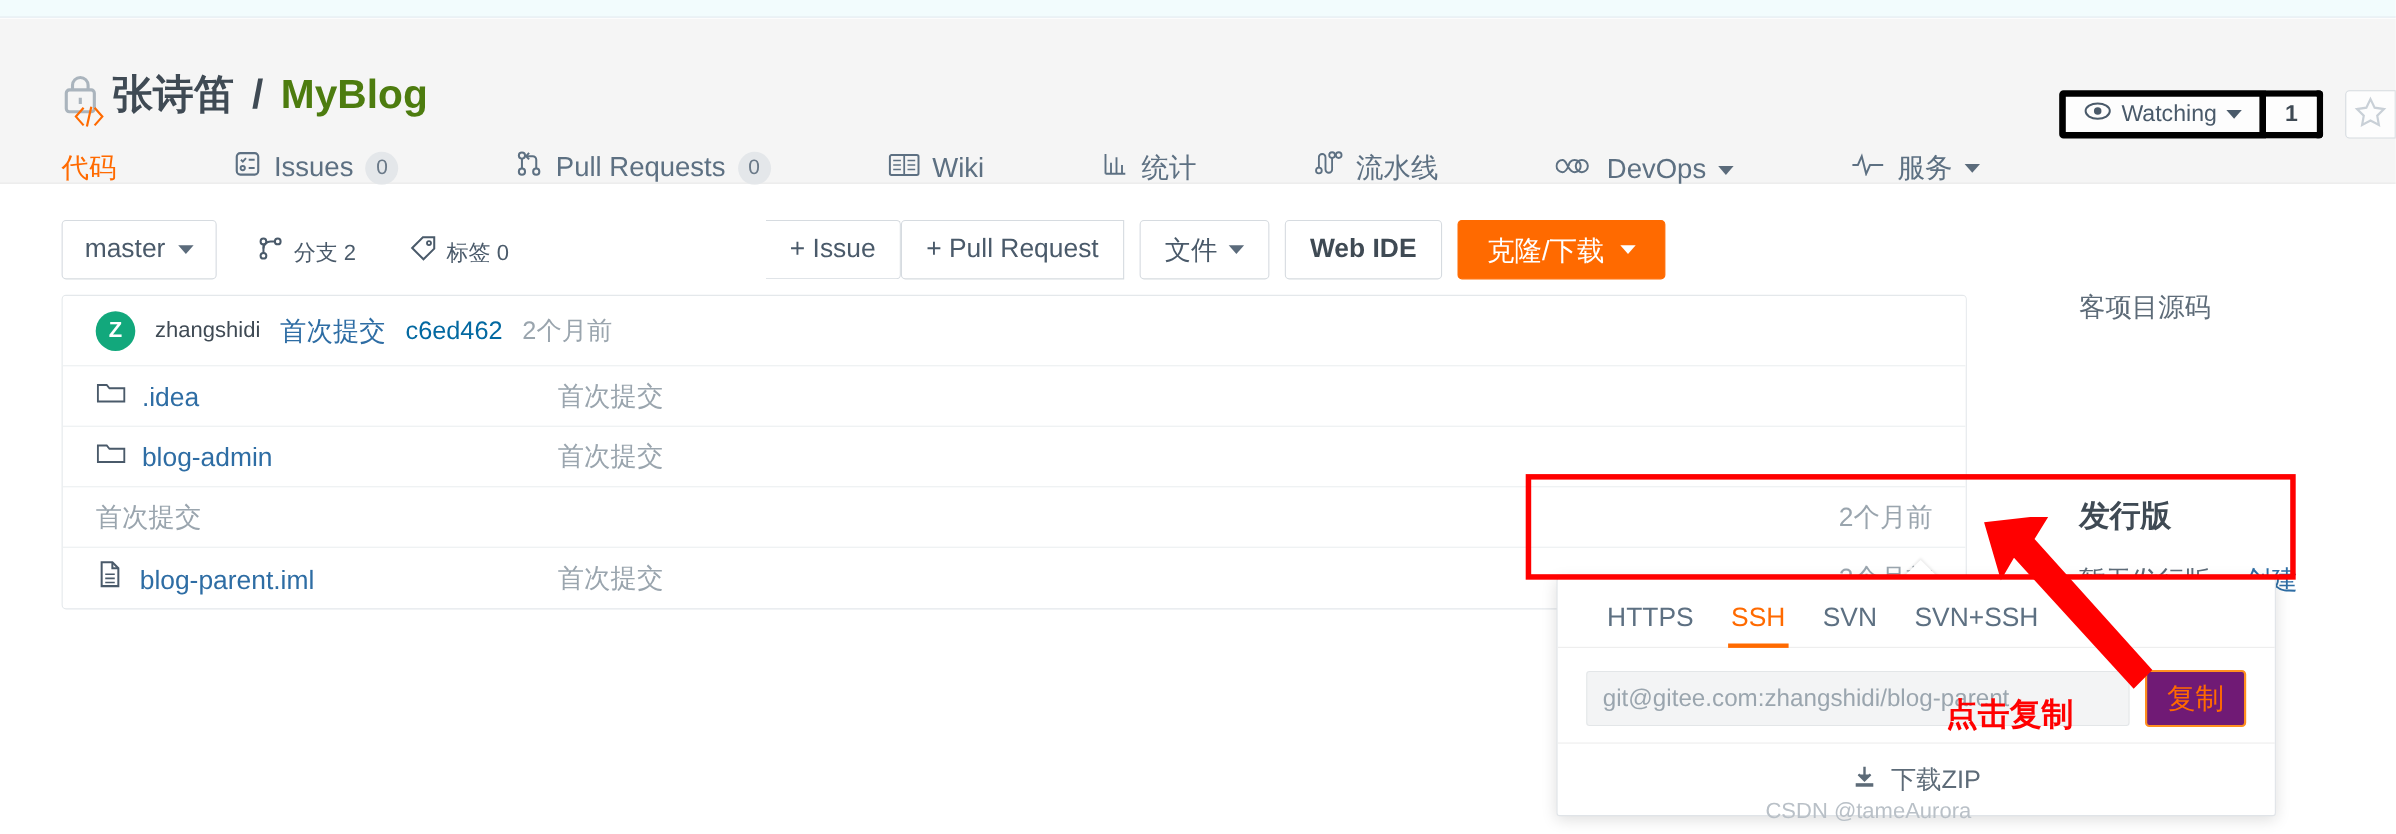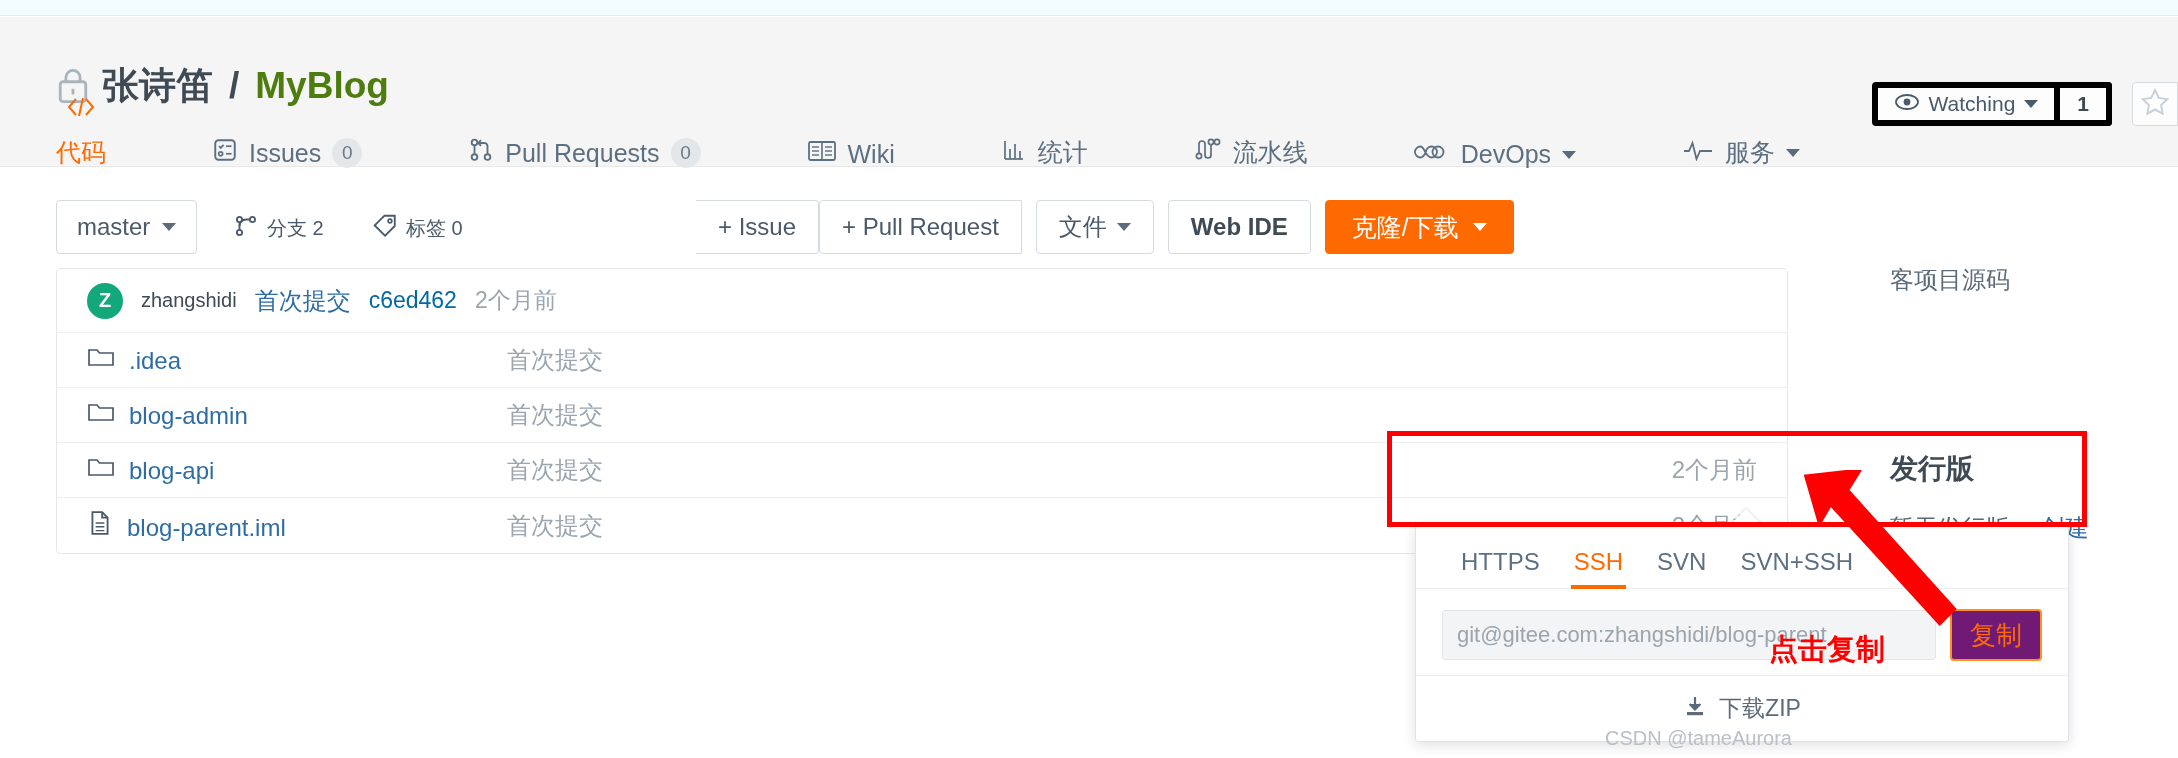--- a/index.html
+++ b/index.html
@@ -426,28 +426,20 @@
               <path d="M2 20 V5 h8 l2.5 3 H26 v12 z" fill="none" stroke="#4a5a6a" stroke-width="1.7"></path>
             </svg>
           </span>
           <span>blog-admin</span>
         </div>
         <div class="fmsg">首次提交</div>
         <div class="ftime"></div>
       </div>
 
       <div class="frow">
-        <div class="fname">
-          <span>
-            <svg width="28" height="24" viewBox="0 0 28 24">
-              <path d="M2 20 V5 h8 l2.5 3 H26 v12 z" fill="none" stroke="#4a5a6a" stroke-width="1.7"></path>
-            </svg>
-          </span>
-          <span>blog-api</span>
-        </div>
         <div class="fmsg">首次提交</div>
         <div class="ftime">2个月前</div>
       </div>
 
       <div class="frow">
         <div class="fname">
           <span>
             <svg width="26" height="26" viewBox="0 0 24 24">
               <path d="M5 2 h9 l5 5 v15 H5 z" fill="none" stroke="#4a5a6a" stroke-width="1.7"></path>
               <path d="M14 2 v5 h5" fill="none" stroke="#4a5a6a" stroke-width="1.7"></path>

